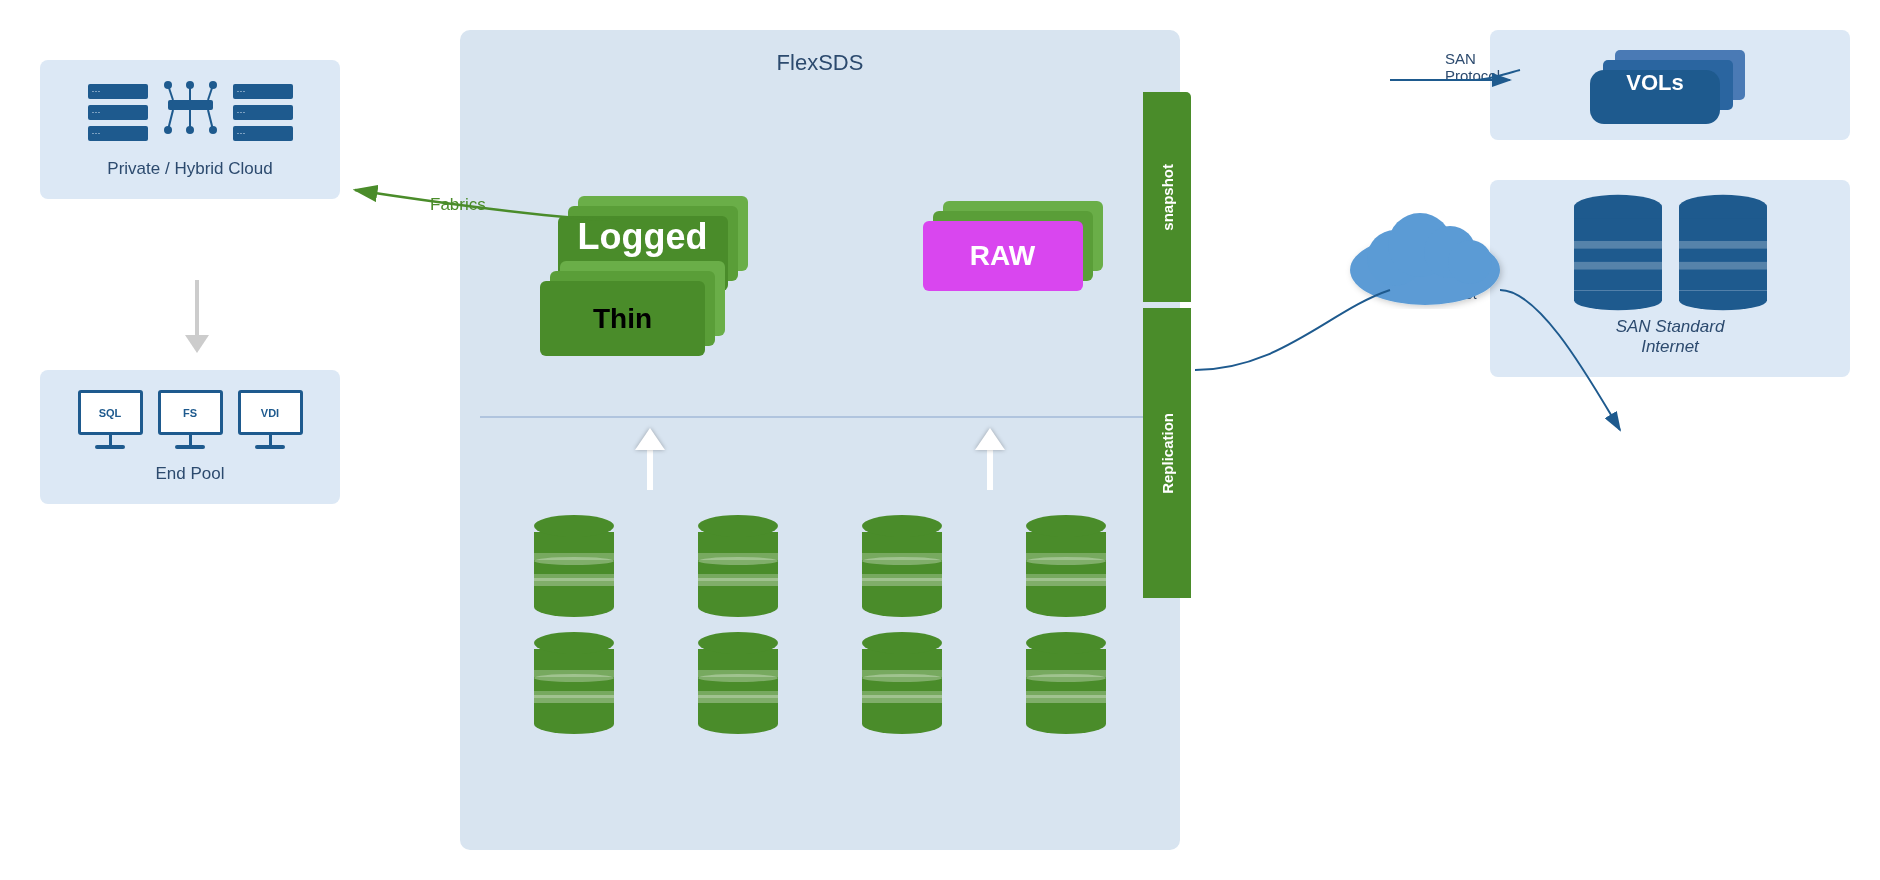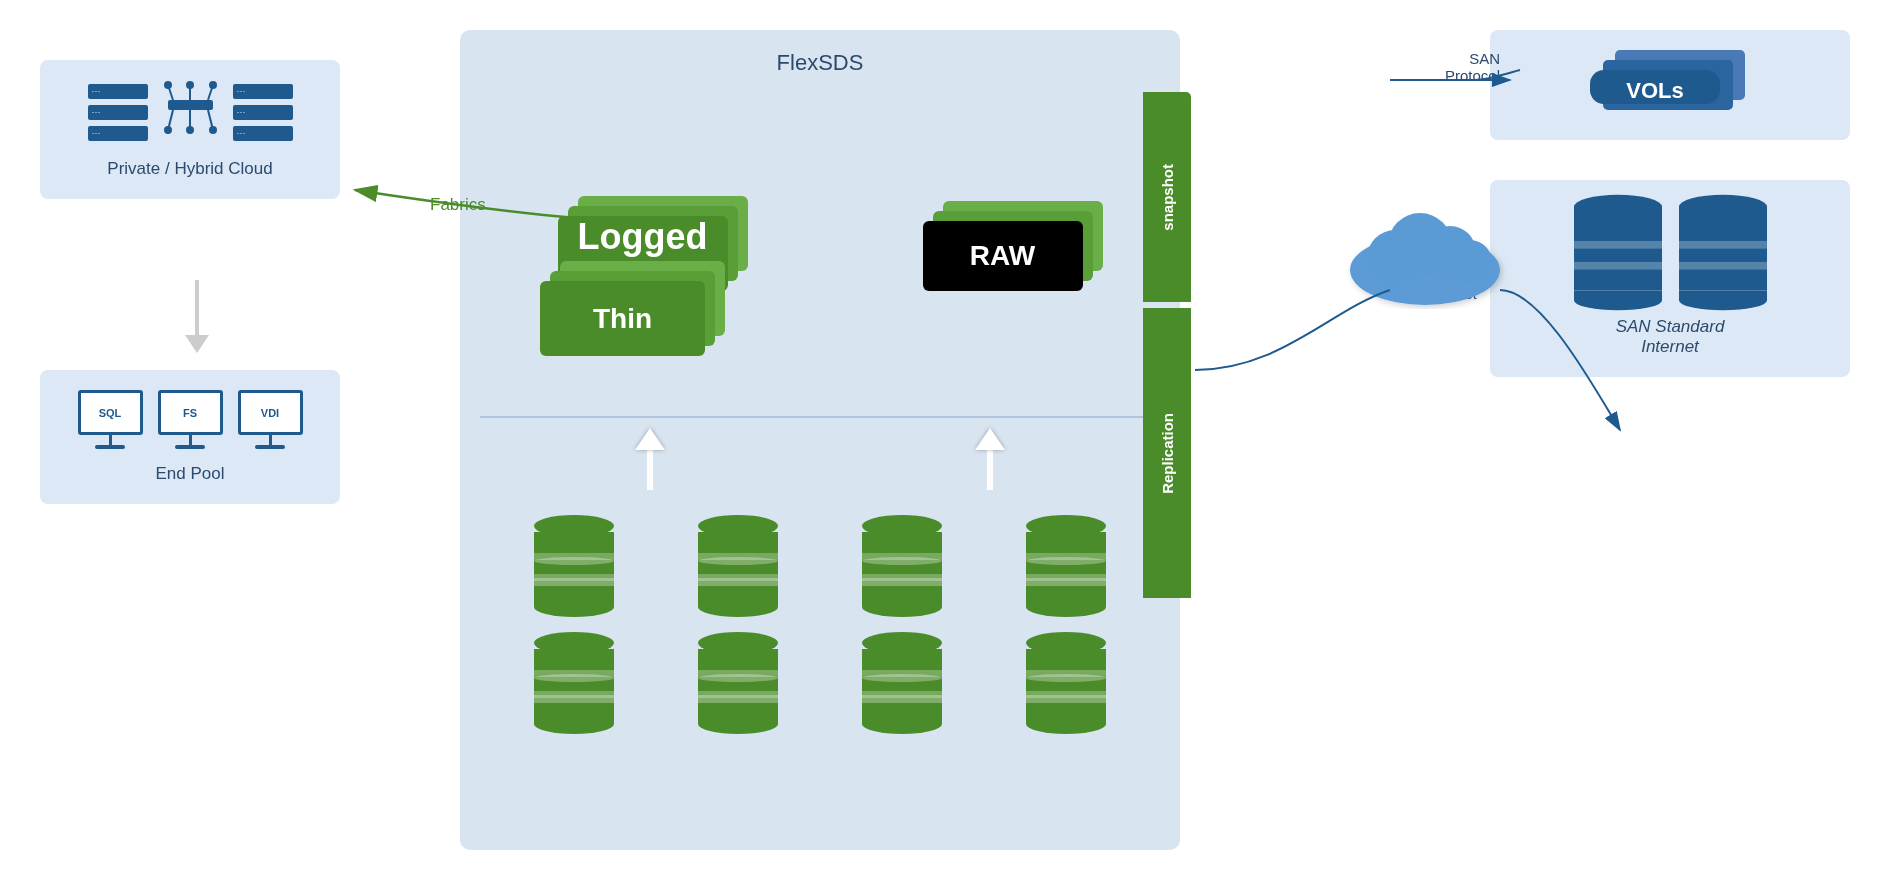--- a/index.html
+++ b/index.html
@@ -378,30 +378,30 @@
         <div style="position:absolute; top:0; left:20px; width:170px; height:75px; background:#6aae48; border-radius:6px;"></div>
         <div style="position:absolute; top:10px; left:10px; width:170px; height:75px; background:#5a9e38; border-radius:6px;"></div>
         <div style="position:relative; top:20px; left:0; width:170px; height:75px; background:#4a8c2a; border-radius:6px; display:flex; align-items:flex-start; justify-content:center; color:white; font-size:36px; font-weight:bold;">
           <span>Logged</span>
         </div>
       </div>
 
       <div style="position:relative; margin-top: -40px;">
         <div style="position:absolute; top:0; left:20px; width:160px; height:70px; background:#6aae48; border-radius:6px;"></div>
         <div style="position:absolute; top:10px; left:10px; width:160px; height:70px; background:#5a9e38; border-radius:6px;"></div>
-        <div style="position:relative; top:20px; left:0; width:160px; height:70px; background:#000000; border-radius:6px; display:flex; align-items:center; justify-content:center; color:white; font-size:28px; font-weight:bold;">
+        <div style="position:relative; top:20px; left:0; width:160px; height:70px; background:#d946ef; border-radius:6px; display:flex; align-items:center; justify-content:center; color:white; font-size:28px; font-weight:bold;">
           <span>RAW</span>
         </div>
       </div>
     </div>
 
     <div style="position:relative; margin-left: 60px; margin-top: -30px; margin-bottom: 20px;">
       <div style="position:absolute; top:0; left:20px; width:165px; height:75px; background:#6aae48; border-radius:6px;"></div>
       <div style="position:absolute; top:10px; left:10px; width:165px; height:75px; background:#5a9e38; border-radius:6px;"></div>
-      <div style="position:relative; top:20px; left:0; width:165px; height:75px; background:#4a8c2a; border-radius:6px; display:flex; align-items:center; justify-content:center; color:#ffffff; font-size:28px; font-weight:bold;">
+      <div style="position:relative; top:20px; left:0; width:165px; height:75px; background:#4a8c2a; border-radius:6px; display:flex; align-items:center; justify-content:center; color:#000000; font-size:28px; font-weight:bold;">
         <span>Thin</span>
       </div>
     </div>
 
     <hr class="center-divider" style="margin-top:80px;">
 
     <div class="up-arrows-row" style="margin-top:10px;">
       <div class="arrow-up">
         <div class="arrow-up-head"></div>
         <div class="arrow-up-shaft"></div>
@@ -492,21 +492,21 @@
   </div>
 
   <div style="position:absolute; right:30px; top:30px; width:360px;">
 
     <div style="background:#dce8f5; border-radius:8px; padding:20px 20px 15px 20px; margin-bottom:40px;">
       <div style="display:flex; align-items:center; justify-content:center; gap:10px;">
 
         <div style="position:relative; width:160px; height:75px;">
           <div style="position:absolute; top:0; left:25px; width:130px; height:50px; background:#4a7ab5; border-radius:5px;"></div>
           <div style="position:absolute; top:10px; left:13px; width:130px; height:50px; background:#2a65a0; border-radius:5px;"></div>
-          <div style="position:absolute; top:20px; left:0; width:130px; height:34px; background:#1e5a8e; border-radius:14px; display:flex; align-items:flex-end; justify-content:center; color:white; font-size:22px; font-weight:bold;">
+          <div style="position:absolute; top:20px; left:0; width:130px; height:54px; background:#1e5a8e; border-radius:14px; display:flex; align-items:flex-start; justify-content:center; color:white; font-size:22px; font-weight:bold;">
             <span>VOLs</span>
           </div>
         </div>
       </div>
     </div>
 
     <div style="background:#dce8f5; border-radius:8px; padding:20px;">
       <div style="display:flex; justify-content:center; gap:25px; margin-bottom:12px;">
 
         <div class="db-cylinder" style="transform:scale(1.1);">
@@ -527,21 +527,21 @@
           <div style="width:80px;height:18px;background:#1e5a8e;border-radius:0 0 50% 50%;"></div>
         </div>
       </div>
       <div class="san-label">
         <span>SAN Standard</span><br>
         <span>Internet</span>
       </div>
     </div>
   </div>
 
-  <div style="position:absolute; right:380px; top:50px; text-align:right;">
+  <div style="position:absolute; right:380px; top:50px; text-align:left;">
     <div style="color:#2c4a6e; font-size:15px;">
       <span>SAN</span><br>
       <span>Protocol</span>
     </div>
   </div>
 
   <div style="position:absolute; right:390px; top:270px; text-align:center;">
     <div style="color:#2c4a6e; font-size:14px;">
       <span>IB, Ethernet</span><br>
       <span>Internet</span>

